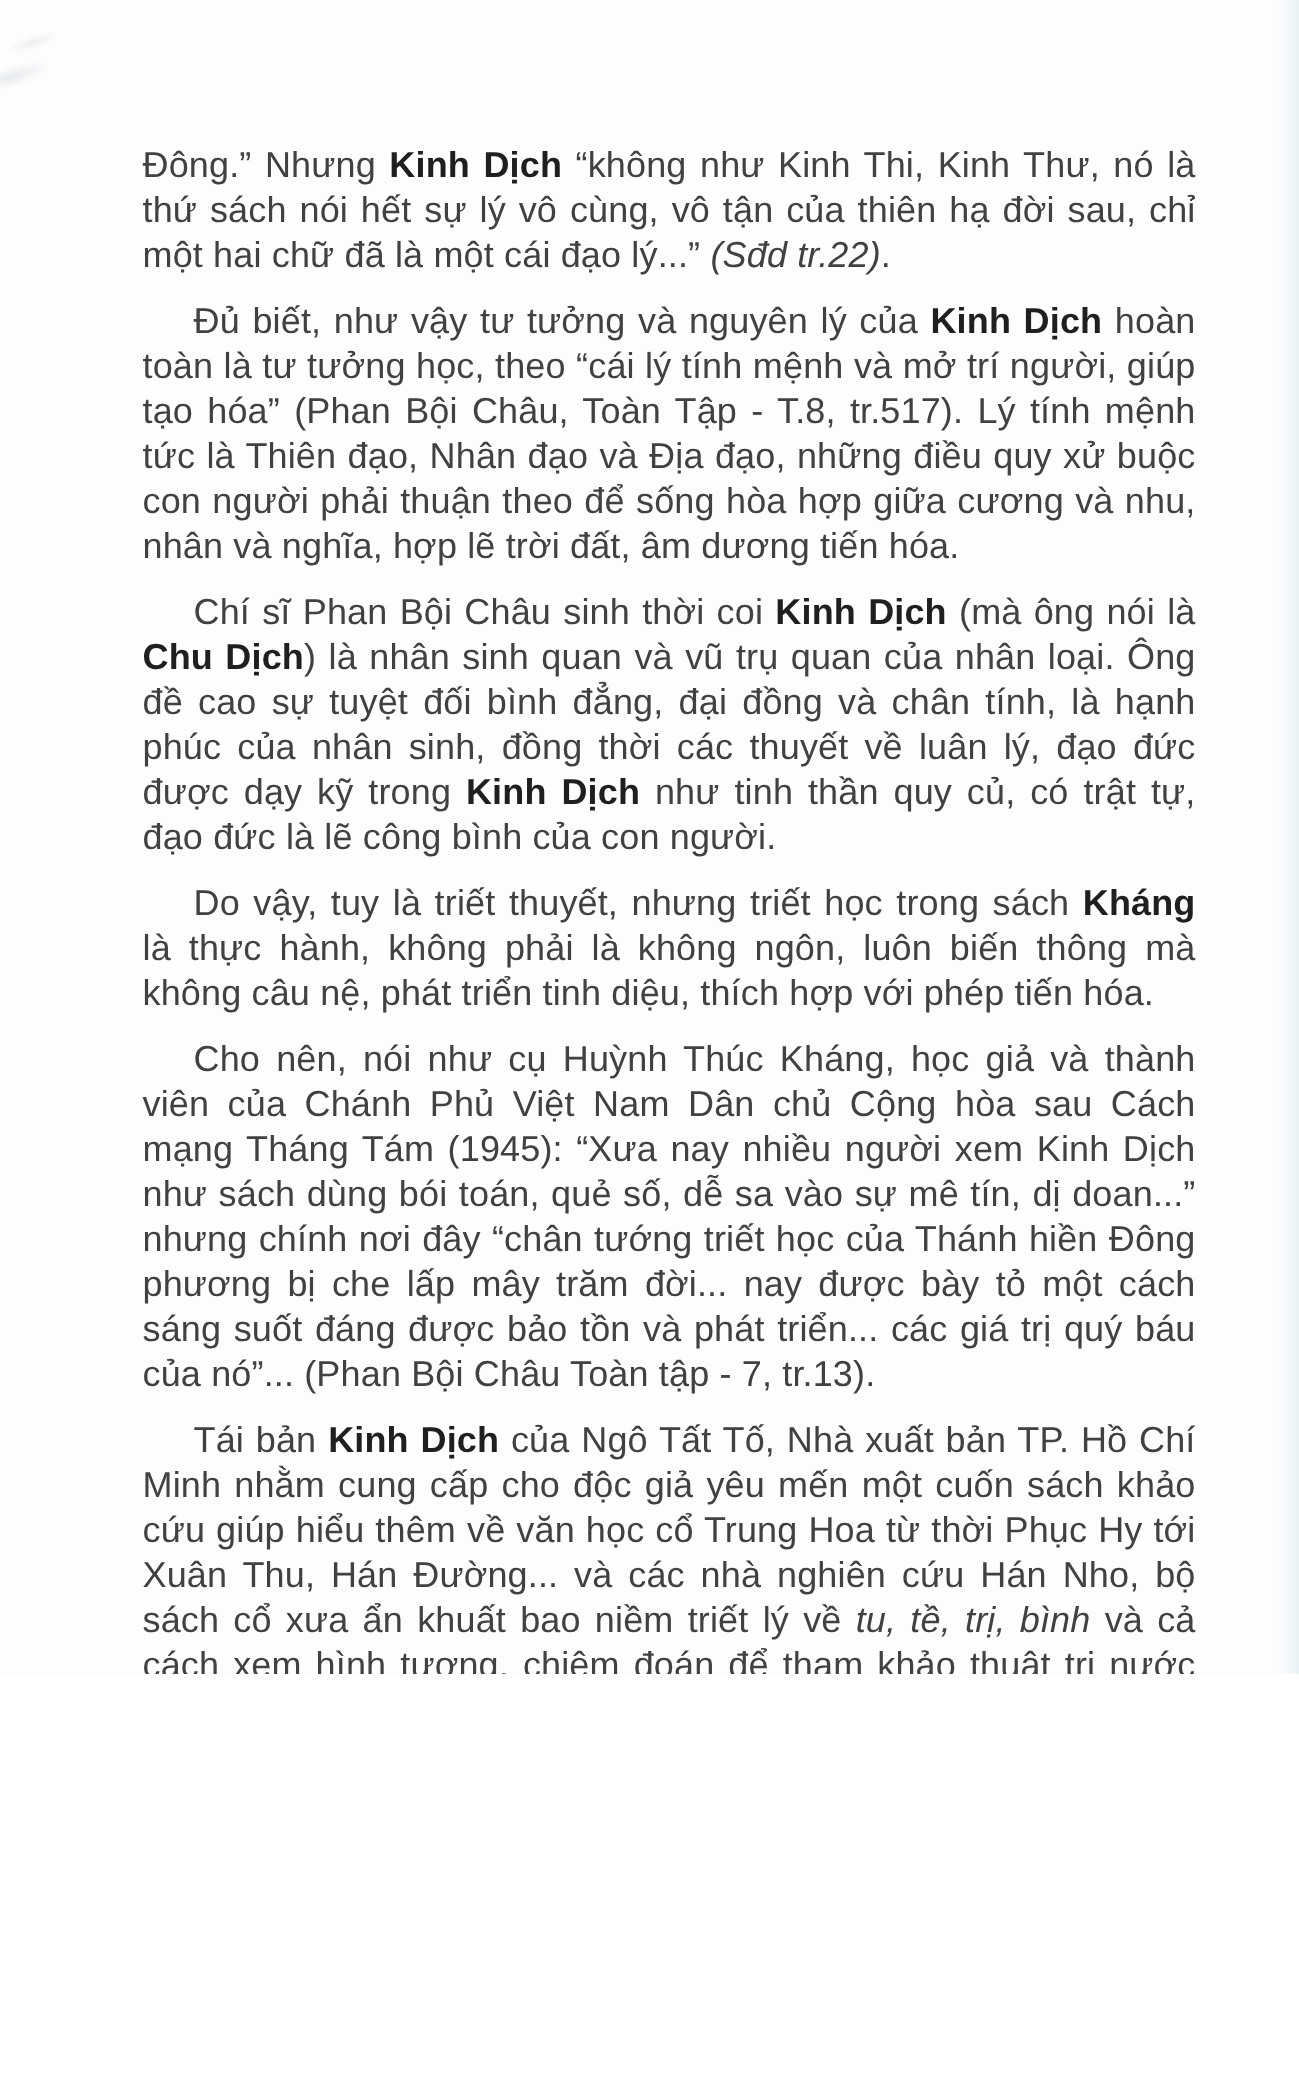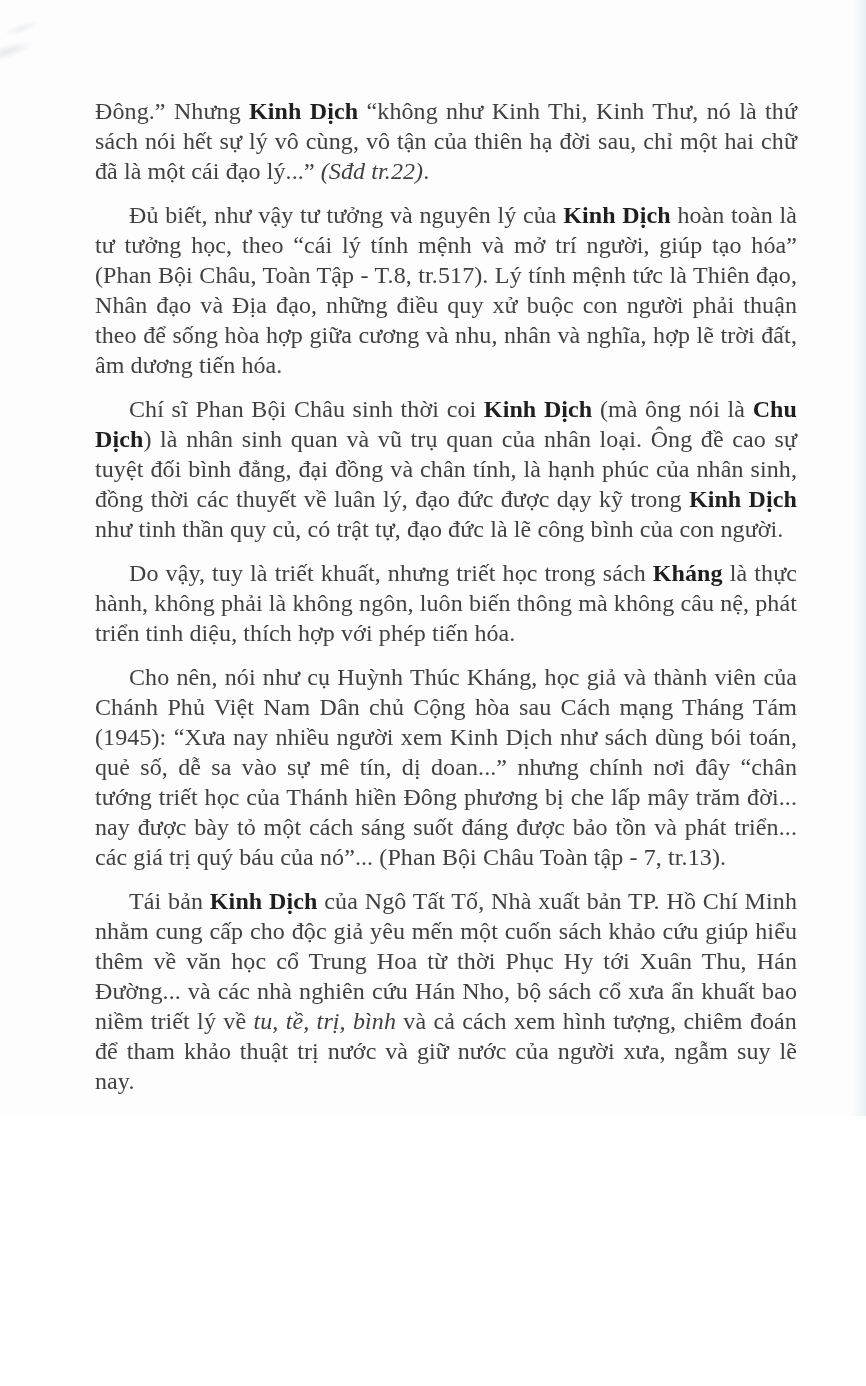--- a/index.html
+++ b/index.html
@@ -6,21 +6,21 @@
     margin: 0;
     padding: 0;
     background: #ffffff;
   }
   .scan-page {
     position: relative;
     width: 866px;
     height: 1116px;
     background: var(--page-bg, #fdfdfe);
     overflow: hidden;
-    font-family: Liberation Serif, serif;
+    font-family: Liberation Sans, sans-serif;
   }
   .text-block {
     position: absolute;
     top: 96px;
     left: 95px;
     width: 702px;
     text-align: justify;
     font-size: 24px;
     line-height: 30px;
     color: var(--text-color, #414141);
@@ -103,21 +103,21 @@
 </style>
 </head>
 <body>
 
 <div class="scan-page" style="--page-bg: #fdfdfe; --text-color: #414141; --bold-color: #1f1f1f;">
   <div class="text-block">
 
   <p class="para"><span>Đông.” Nhưng </span><span class="bold">Kinh Dịch</span><span> “không như Kinh Thi, Kinh Thư, nó là thứ sách nói hết sự lý vô cùng, vô tận của thiên hạ đời sau, chỉ một hai chữ đã là một cái đạo lý...” </span><span class="italic">(Sđd tr.22)</span><span>.</span></p>
       <p class="para indent"><span>Đủ biết, như vậy tư tưởng và nguyên lý của </span><span class="bold">Kinh Dịch</span><span> hoàn toàn là tư tưởng học, theo “cái lý tính mệnh và mở trí người, giúp tạo hóa” (Phan Bội Châu, Toàn Tập - T.8, tr.517). Lý tính mệnh tức là Thiên đạo, Nhân đạo và Địa đạo, những điều quy xử buộc con người phải thuận theo để sống hòa hợp giữa cương và nhu, nhân và nghĩa, hợp lẽ trời đất, âm dương tiến hóa.</span></p>
       <p class="para indent"><span>Chí sĩ Phan Bội Châu sinh thời coi </span><span class="bold">Kinh Dịch</span><span> (mà ông nói là </span><span class="bold">Chu Dịch</span><span>) là nhân sinh quan và vũ trụ quan của nhân loại. Ông đề cao sự tuyệt đối bình đẳng, đại đồng và chân tính, là hạnh phúc của nhân sinh, đồng thời các thuyết về luân lý, đạo đức được dạy kỹ trong </span><span class="bold">Kinh Dịch</span><span> như tinh thần quy củ, có trật tự, đạo đức là lẽ công bình của con người.</span></p>
-      <p class="para indent"><span>Do vậy, tuy là triết khuất, nhưng triết học trong sách </span><span class="bold">Kháng</span><span> là thực hành, không phải là không ngôn, luôn biến thông mà không câu nệ, phát triển tinh diệu, thích hợp với phép tiến hóa.</span></p>
+      <p class="para indent"><span>Do vậy, tuy là triết thuyết, nhưng triết học trong sách </span><span class="bold">Kháng</span><span> là thực hành, không phải là không ngôn, luôn biến thông mà không câu nệ, phát triển tinh diệu, thích hợp với phép tiến hóa.</span></p>
       <p class="para indent"><span>Cho nên, nói như cụ Huỳnh Thúc Kháng, học giả và thành viên của Chánh Phủ Việt Nam Dân chủ Cộng hòa sau Cách mạng Tháng Tám (1945): “Xưa nay nhiều người xem Kinh Dịch như sách dùng bói toán, quẻ số, dễ sa vào sự mê tín, dị doan...” nhưng chính nơi đây “chân tướng triết học của Thánh hiền Đông phương bị che lấp mây trăm đời... nay được bày tỏ một cách sáng suốt đáng được bảo tồn và phát triển... các giá trị quý báu của nó”... (Phan Bội Châu Toàn tập - 7, tr.13).</span></p>
       <p class="para indent"><span>Tái bản </span><span class="bold">Kinh Dịch</span><span> của Ngô Tất Tố, Nhà xuất bản TP. Hồ Chí Minh nhằm cung cấp cho độc giả yêu mến một cuốn sách khảo cứu giúp hiểu thêm về văn học cổ Trung Hoa từ thời Phục Hy tới Xuân Thu, Hán Đường... và các nhà nghiên cứu Hán Nho, bộ sách cổ xưa ẩn khuất bao niềm triết lý về </span><span class="italic">tu, tề, trị, bình</span><span> và cả cách xem hình tượng, chiêm đoán để tham khảo thuật trị nước và giữ nước của người xưa, ngẫm suy lẽ nay.</span></p>
     </div>
   <div class="signature-holder" style="position:absolute; left:95px; top:1160px; width:702px;">
     <div class="signature">Nhà Xuất Bản Tp. Hồ Chí Minh</div>
   </div>
 
   <div class="smudge-topleft"></div>
   <div class="ink-mark"></div>
   <div class="ghost-bleed"></div>

